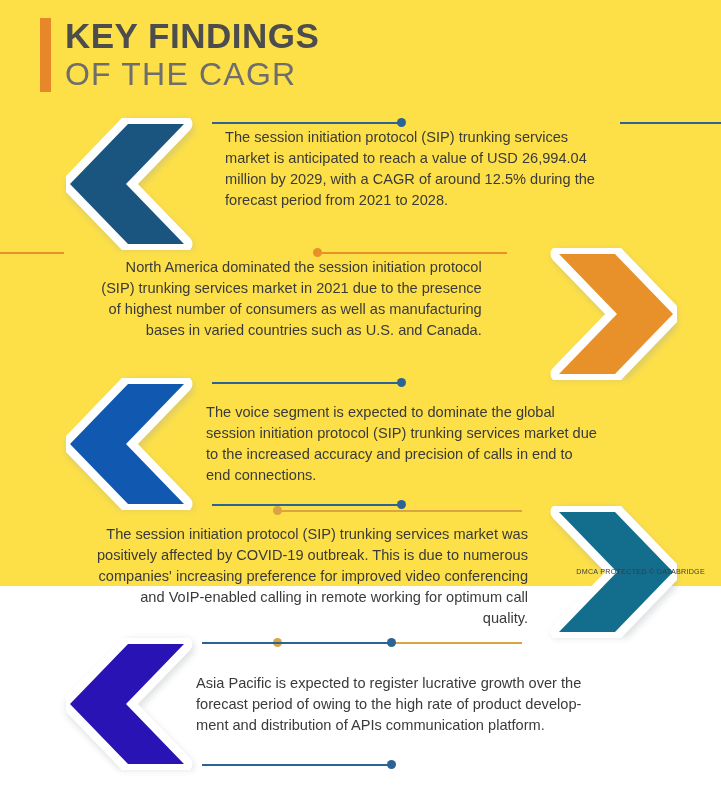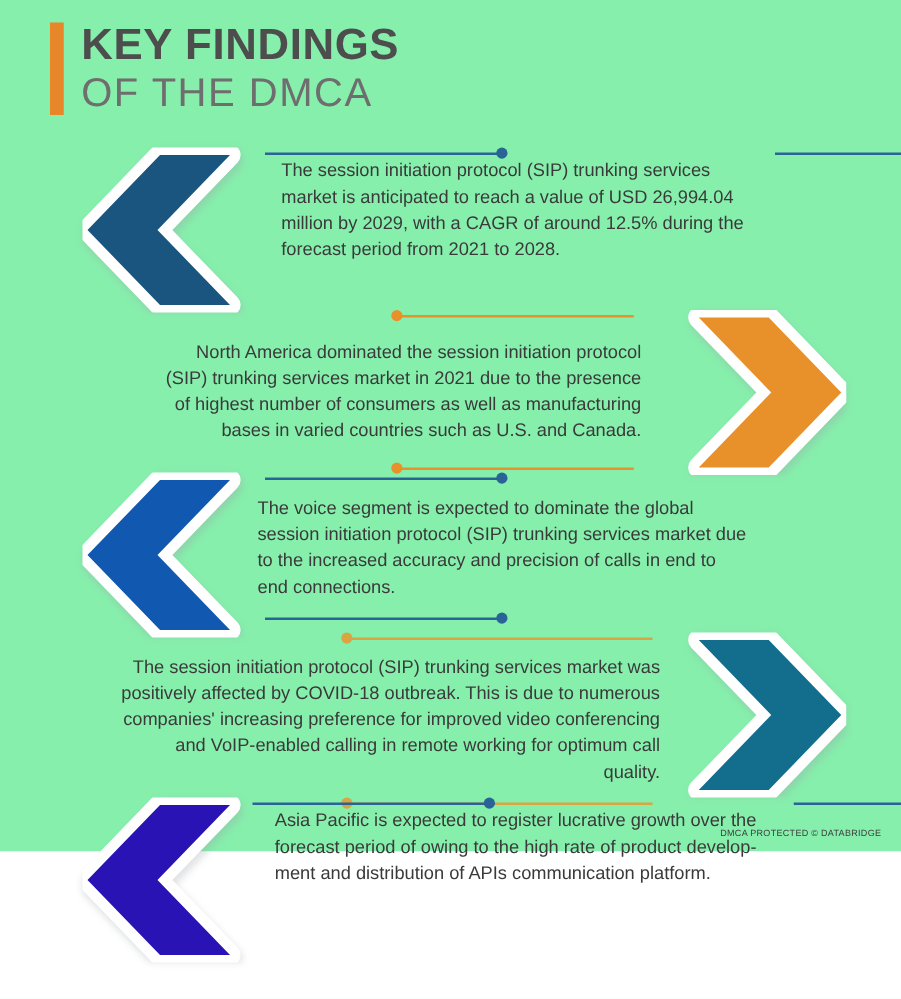--- a/index.html
+++ b/index.html
@@ -5,22 +5,22 @@
   * { box-sizing: border-box; margin: 0; padding: 0; }
   html, body {
     width: 721px; height: 799px;
     background: #ffffff;
     font-family: "Liberation Sans", sans-serif;
     overflow: hidden;
   }
   .page {
     position: relative;
     width: 721px;
-    height: 681px;
-    background: #86efac;
+    height: 586px;
+    background: #fde047;
   }
 
   
   .header {
     position: absolute;
     left: 40px;
     top: 18px;
     display: flex;
     align-items: stretch;
   }
@@ -123,21 +123,21 @@
 </style>
 </head>
 <body>
 
 <div class="page">
 
   <div class="header">
     <div class="header-bar"></div>
     <div class="header-text">
       <div class="title-line1">KEY FINDINGS</div>
-      <div class="title-line2">OF THE DMCA</div>
+      <div class="title-line2">OF THE CAGR</div>
     </div>
   </div>
 
   <div id="rows">
       <div class="row" style="top: 118px; height: 132px;">
         <div class="chev-wrap" style="position: absolute; top: 0px; left: 66px;">
     <svg class="chev-shadow" viewBox="0 0 128 132">
       <path d="M118,6 L60,66 L118,126 L62,126 L4,66 L62,6 Z" fill="#9aa0a6" stroke="#9aa0a6" stroke-width="18" stroke-linejoin="round" transform="translate(2,4)"></path>
     </svg>
     <svg class="chev-white" viewBox="0 0 128 132">
@@ -167,21 +167,21 @@
     <svg class="chev-shadow" viewBox="0 0 128 132">
       <path d="M10,6 L68,66 L10,126 L66,126 L124,66 L66,6 Z" fill="#9aa0a6" stroke="#9aa0a6" stroke-width="18" stroke-linejoin="round" transform="translate(2,4)"></path>
     </svg>
     <svg class="chev-white" viewBox="0 0 128 132">
       <path d="M10,6 L68,66 L10,126 L66,126 L124,66 L66,6 Z" fill="#ffffff" stroke="#ffffff" stroke-width="17" stroke-linejoin="round"></path>
     </svg>
     <svg class="chev-fill" viewBox="0 0 128 132">
       <path d="M10,6 L68,66 L10,126 L66,126 L124,66 L66,6 Z" fill="#E8912B"></path>
     </svg>
         </div>
-        <div class="content" style="position: absolute; left: 64px; width: 455px; top: 0px; height: 100%; display: flex; flex-direction: column; justify-content: space-between;">
+        <div class="content" style="position: absolute; left: 64px; width: 455px; top: 0px; height: 100%; display: flex; justify-content: space-between;">
           <div class="conn">
             <div class="conn-line" style="background: rgb(232, 145, 43); width: 190px; right: 6px;"></div>
             <div class="conn-dot" style="background: rgb(232, 145, 43); right: 191px;"></div>
           </div>
           <div class="blurb align-right">North America dominated the session initiation protocol
 (SIP) trunking services market in 2021 due to the presence
 of highest number of consumers as well as manufacturing
 bases in varied countries such as U.S. and Canada.</div>
           <div class="conn">
             <div class="conn-line" style="background: rgb(232, 145, 43); width: 190px; right: 6px;"></div>
@@ -194,21 +194,21 @@
     <svg class="chev-shadow" viewBox="0 0 128 132">
       <path d="M118,6 L60,66 L118,126 L62,126 L4,66 L62,6 Z" fill="#9aa0a6" stroke="#9aa0a6" stroke-width="18" stroke-linejoin="round" transform="translate(2,4)"></path>
     </svg>
     <svg class="chev-white" viewBox="0 0 128 132">
       <path d="M118,6 L60,66 L118,126 L62,126 L4,66 L62,6 Z" fill="#ffffff" stroke="#ffffff" stroke-width="17" stroke-linejoin="round"></path>
     </svg>
     <svg class="chev-fill" viewBox="0 0 128 132">
       <path d="M118,6 L60,66 L118,126 L62,126 L4,66 L62,6 Z" fill="#1158B0"></path>
     </svg>
         </div>
-        <div class="content" style="position: absolute; left: 200px; width: 430px; top: 0px; height: 100%; display: flex; flex-direction: column; justify-content: flex-start;">
+        <div class="content" style="position: absolute; left: 200px; width: 430px; top: 0px; height: 100%; display: flex; flex-direction: column; justify-content: space-between;">
           <div class="conn">
             <div class="conn-line" style="background: rgb(42, 100, 150); width: 190px; left: 6px;"></div>
             <div class="conn-dot" style="background: rgb(42, 100, 150); left: 191px;"></div>
           </div>
           <div class="blurb align-left">The voice segment is expected to dominate the global
 session initiation protocol (SIP) trunking services market due
 to the increased accuracy and precision of calls in end to
 end connections.</div>
           <div class="conn">
             <div class="conn-line" style="background: rgb(42, 100, 150); width: 190px; left: 6px;"></div>
@@ -227,21 +227,21 @@
     <svg class="chev-fill" viewBox="0 0 128 132">
       <path d="M10,6 L68,66 L10,126 L66,126 L124,66 L66,6 Z" fill="#136E8E"></path>
     </svg>
         </div>
         <div class="content" style="position: absolute; left: 34px; width: 500px; top: 0px; height: 100%; display: flex; flex-direction: column; justify-content: space-between;">
           <div class="conn">
             <div class="conn-line" style="background: rgb(217, 164, 65); width: 245px; right: 6px;"></div>
             <div class="conn-dot" style="background: rgb(217, 164, 65); right: 246px;"></div>
           </div>
           <div class="blurb align-right">The session initiation protocol (SIP) trunking services market was
-positively affected by COVID-18 outbreak. This is due to numerous
+positively affected by COVID-19 outbreak. This is due to numerous
 companies' increasing preference for improved video conferencing
 and VoIP-enabled calling in remote working for optimum call
 quality.</div>
           <div class="conn">
             <div class="conn-line" style="background: rgb(217, 164, 65); width: 245px; right: 6px;"></div>
             <div class="conn-dot" style="background: rgb(217, 164, 65); right: 246px;"></div>
           </div>
         </div>
       </div>
       <div class="row" style="top: 638px; height: 132px;">
@@ -249,21 +249,21 @@
     <svg class="chev-shadow" viewBox="0 0 128 132">
       <path d="M118,6 L60,66 L118,126 L62,126 L4,66 L62,6 Z" fill="#9aa0a6" stroke="#9aa0a6" stroke-width="18" stroke-linejoin="round" transform="translate(2,4)"></path>
     </svg>
     <svg class="chev-white" viewBox="0 0 128 132">
       <path d="M118,6 L60,66 L118,126 L62,126 L4,66 L62,6 Z" fill="#ffffff" stroke="#ffffff" stroke-width="17" stroke-linejoin="round"></path>
     </svg>
     <svg class="chev-fill" viewBox="0 0 128 132">
       <path d="M118,6 L60,66 L118,126 L62,126 L4,66 L62,6 Z" fill="#2A13B5"></path>
     </svg>
         </div>
-        <div class="content" style="position: absolute; left: 190px; width: 445px; top: 0px; height: 100%; display: flex; flex-direction: row; justify-content: space-between;">
+        <div class="content" style="position: absolute; left: 190px; width: 445px; top: 0px; height: 100%; display: flex; flex-direction: column; justify-content: space-between;">
           <div class="conn">
             <div class="conn-line" style="background: rgb(42, 100, 150); width: 190px; left: 6px;"></div>
             <div class="conn-dot" style="background: rgb(42, 100, 150); left: 191px;"></div>
           </div>
           <div class="blurb align-left">Asia Pacific is expected to register lucrative growth over the
 forecast period of owing to the high rate of product develop-
 ment and distribution of APIs communication platform.</div>
           <div class="conn">
             <div class="conn-line" style="background: rgb(42, 100, 150); width: 190px; left: 6px;"></div>
             <div class="conn-dot" style="background: rgb(42, 100, 150); left: 191px;"></div>

